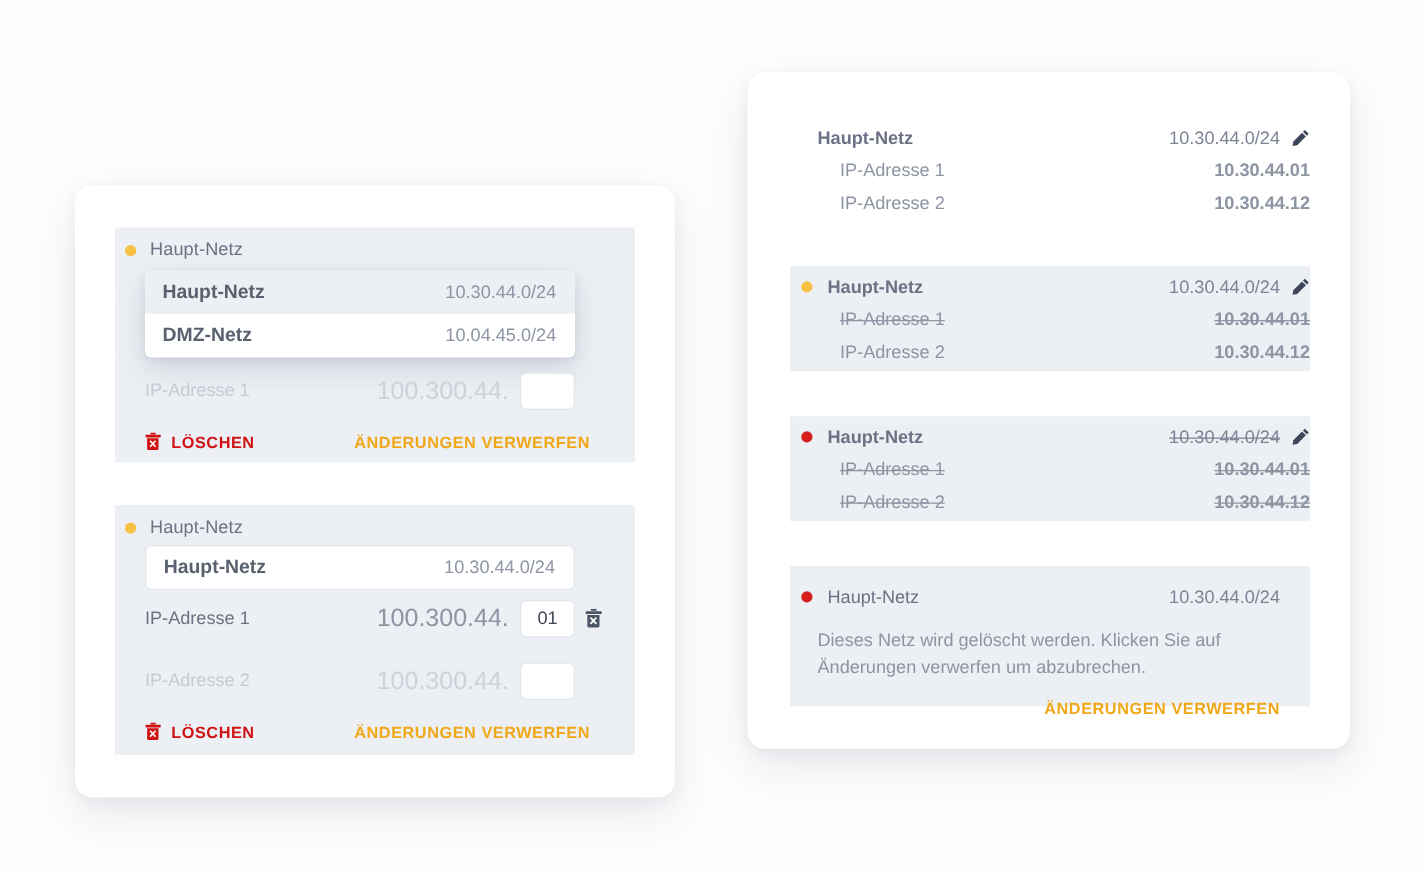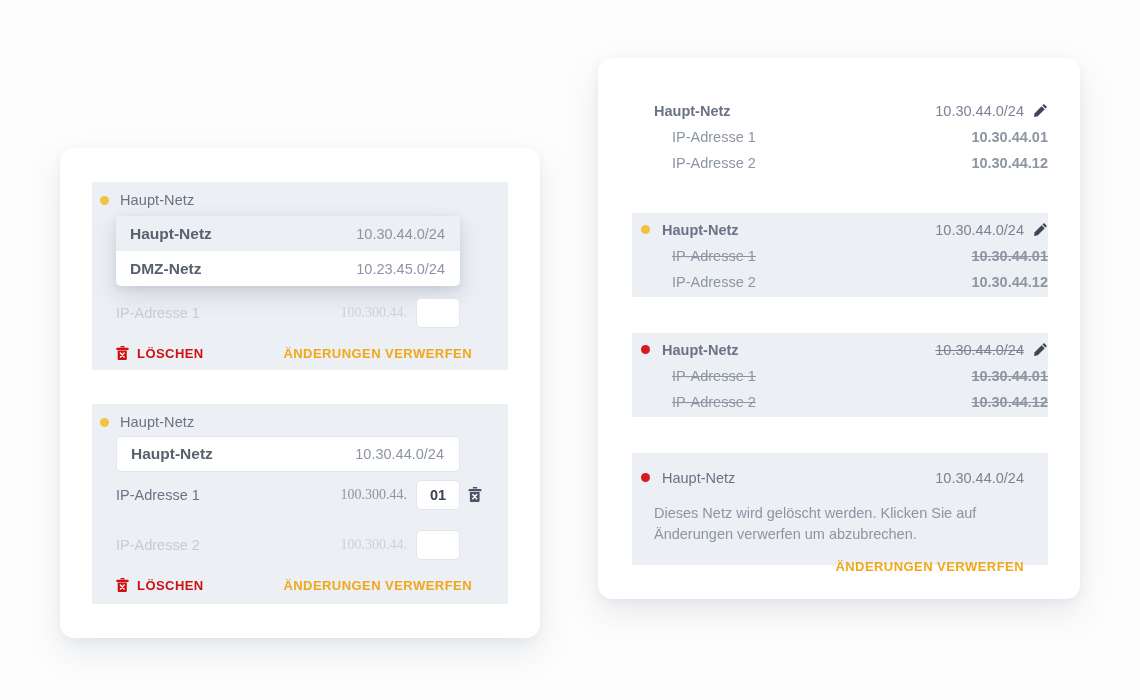--- a/index.html
+++ b/index.html
@@ -112,36 +112,35 @@
     display: flex;
     align-items: center;
   }
   .iprow .ip-label {
     font-size: 14.5px;
     color: #6a7284;
   }
   .iprow.muted .ip-label { color: #c6cbd4; }
   .iprow .ip-prefix {
     margin-left: auto;
-    font-size: 14px;
+    font-size: 20px;
     color: #8d95a3;
     padding-right: 9px;
-    font-family: Liberation Serif, serif;
   }
   .iprow.muted .ip-prefix { color: #cdd2da; }
   .ip-input {
     width: 44px; height: 30px;
     background: #ffffff;
     border: 1px solid #e2e6ec;
     border-radius: 5px;
     display: flex;
     align-items: center;
     justify-content: center;
     font-size: 14.5px;
-    font-weight: 700;
+    font-weight: 400;
     color: #3d4452;
   }
 
   
   .actions {
     position: absolute;
     display: flex;
     align-items: center;
   }
   .btn-delete {
@@ -225,21 +224,21 @@
       </div>
     </div>
 
     <div class="dropdown" style="left:56px; top:68px; width:344px;">
       <div class="dd-row sel">
         <span class="dd-name">Haupt-Netz</span>
         <span class="dd-cidr">10.30.44.0/24</span>
       </div>
       <div class="dd-row">
         <span class="dd-name">DMZ-Netz</span>
-        <span class="dd-cidr">10.23.45.0/24</span>
+        <span class="dd-cidr">10.04.45.0/24</span>
       </div>
     </div>
 
     <div class="iprow muted" style="left:56px; top:150px; width:344px; height:30px;">
       <span class="ip-label">IP-Adresse 1</span>
       <span class="ip-prefix">100.300.44.</span>
       <span class="ip-input"></span>
     </div>
 
     <div class="actions" style="left:56px; top:196px; width:356px; height:18px;">

